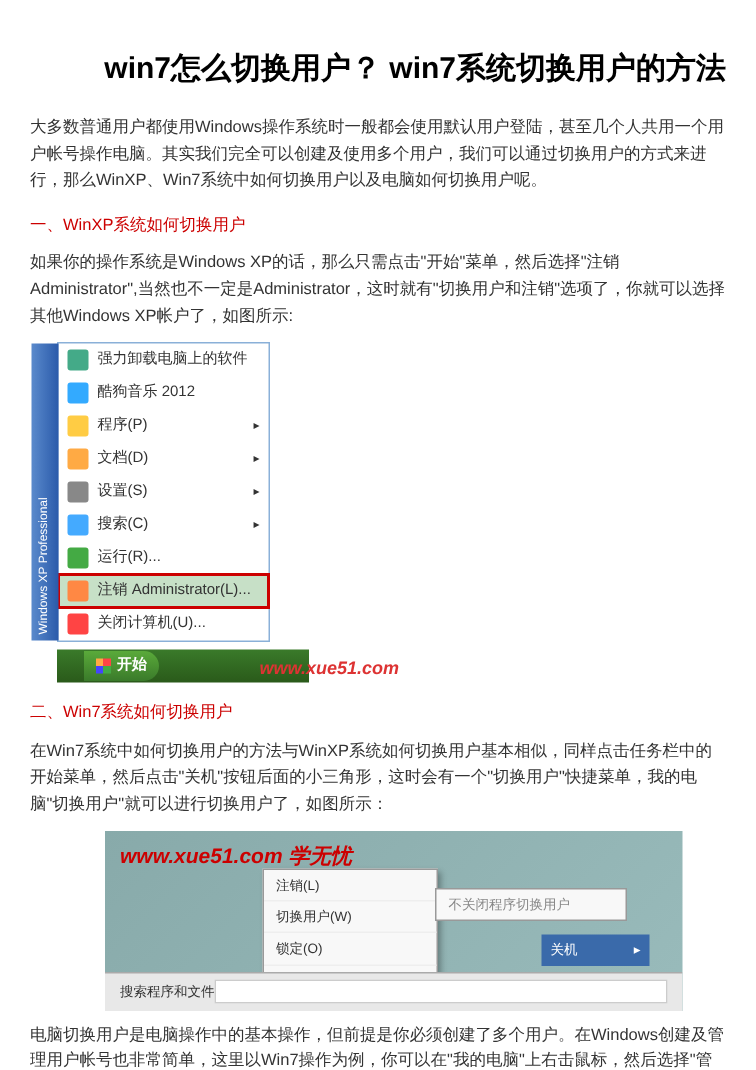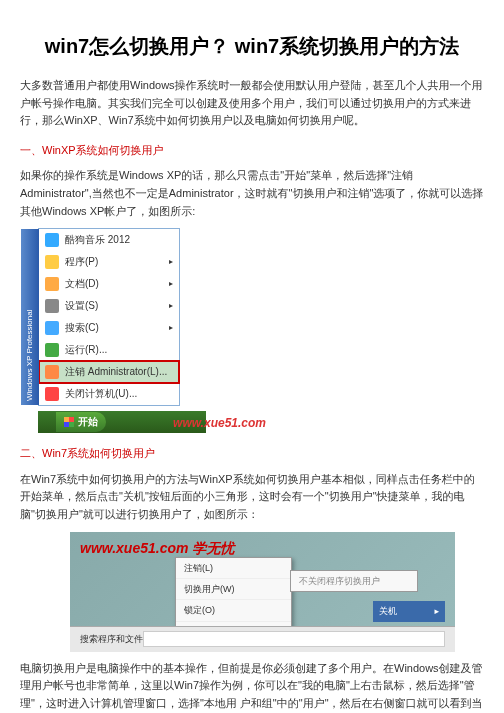--- a/index.html
+++ b/index.html
@@ -1,48 +1,52 @@
 <!DOCTYPE html>
 <html><head>
 <meta charset="utf-8">
 <style>
 body{margin:0;padding:20px;font-family:"Microsoft YaHei",SimSun,Arial,sans-serif;background:#fff;color:#333;width:504px;box-sizing:border-box;font-size:11px;line-height:1.6}
-h1{font-size:20px;font-weight:bold;text-align:center;margin:10px 0 15px;color:#000}
+h1{font-size:20px;font-weight:bold;text-align:right;margin:10px 0 15px;color:#000}
 p{margin:8px 0}
 .sec-title{color:#c00;margin:12px 0 8px}
 .xp-menu{width:140px;background:#fff;border:1px solid #8ab0d8;margin:5px 0;position:relative}
 .xp-side{position:absolute;left:-18px;top:0;bottom:0;width:18px;background:linear-gradient(to right,#2a5aaa,#5a8acc);writing-mode:vertical-lr;transform:rotate(180deg);color:#fff;font-size:8px;display:flex;align-items:center;justify-content:flex-start;padding:4px 0}
 .xp-item{display:flex;align-items:center;padding:3px 6px;font-size:10px;gap:6px}
 .xp-ico{width:14px;height:14px;border-radius:2px;flex:none}
 .xp-item.highlight{background:#c7e0c7;outline:2px solid #c00;outline-offset:-1px}
 .xp-arrow{margin-left:auto;font-size:8px}
 .start-bar{display:flex;align-items:center;background:linear-gradient(#3a7a2a,#2a5a1a);height:22px;width:168px;position:relative;margin-left:-18px;padding-left:18px;box-sizing:border-box}
 .start-btn{background:linear-gradient(#5aaa3a,#3a7a2a);color:#fff;font-size:10px;font-weight:bold;padding:2px 8px;border-radius:0 10px 10px 0;display:flex;align-items:center;gap:4px}
 .watermark{position:absolute;right:-60px;bottom:0;color:#d33;font-weight:bold;font-size:12px;font-style:italic}
 .w7-wrap{width:385px;height:120px;background:linear-gradient(135deg,#8aa,#9bb);margin:5px 0;position:relative;overflow:hidden}
 .w7-wm{position:absolute;top:5px;left:10px;color:#c00;font-weight:bold;font-size:14px;font-style:italic}
 .w7-menu{position:absolute;top:25px;left:105px;width:115px;background:#f8f8f8;border:1px solid #999;box-shadow:2px 2px 4px rgba(0,0,0,.3);font-size:9px}
 .w7-row{padding:3px 8px;border-bottom:1px solid #eee}
 .w7-sub{position:absolute;top:38px;left:220px;width:110px;background:#f8f8f8;border:1px solid #999;font-size:9px;padding:3px 8px;color:#888}
 .w7-panel{position:absolute;bottom:0;left:0;right:0;height:25px;background:#e8e8e8;border-top:1px solid #aaa;display:flex;align-items:center;font-size:9px;padding:0 10px}
 .w7-input{flex:1;background:#fff;border:1px solid #ccc;height:14px}
-.w7-shut{position:absolute;right:10px;bottom:30px;width:60px;background:#3a6aaa;color:#fff;font-size:9px;padding:3px 6px;display:flex;justify-content:space-between;align-items:center}
+.w7-shut{position:absolute;right:22px;bottom:30px;width:60px;background:#3a6aaa;color:#fff;font-size:9px;padding:3px 6px;display:flex;justify-content:space-between;align-items:center}
 </style>
 </head>
 <body>
 
 <h1>win7怎么切换用户？ win7系统切换用户的方法</h1>
 <p>大多数普通用户都使用Windows操作系统时一般都会使用默认用户登陆，甚至几个人共用一个用户帐号操作电脑。其实我们完全可以创建及使用多个用户，我们可以通过切换用户的方式来进行，那么WinXP、Win7系统中如何切换用户以及电脑如何切换用户呢。</p>
 
 <p class="sec-title">一、WinXP系统如何切换用户</p>
 <p>如果你的操作系统是Windows XP的话，那么只需点击"开始"菜单，然后选择"注销Administrator",当然也不一定是Administrator，这时就有"切换用户和注销"选项了，你就可以选择其他Windows XP帐户了，如图所示:</p>
 
 <div class="xp-menu" style="margin-left:18px">
   <div class="xp-side">Windows XP Professional</div>
   <div id="xp-items">
+      <div class="xp-item">
+        <span class="xp-ico" style="background:#4a8"></span>
+        <span>强力卸载电脑上的软件</span>
+      </div>
       <div class="xp-item">
         <span class="xp-ico" style="background:#3af"></span>
         <span>酷狗音乐 2012</span>
       </div>
       <div class="xp-item">
         <span class="xp-ico" style="background:#fc4"></span>
         <span>程序(P)</span>
         <span class="xp-arrow">▸</span>
       </div>
       <div class="xp-item">

